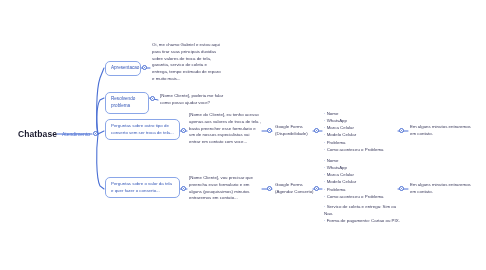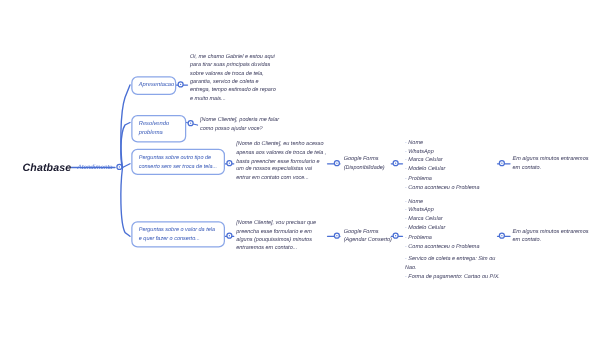--- a/index.html
+++ b/index.html
@@ -1,21 +1,21 @@
 <!DOCTYPE html>
 <html><head>
 <meta charset="utf-8">
 <style>
   html,body{margin:0;padding:0;}
   body{
     width:486px;height:270px;background:#ffffff;
     font-family:"Liberation Sans", sans-serif;
     overflow:hidden;position:relative;
   }
-  #canvas{position:absolute;inset:0;width:486px;height:270px;font-style:italic;}
+  #canvas{position:absolute;inset:0;width:486px;height:270px;}
   svg.links{position:absolute;left:0;top:0;width:486px;height:270px;pointer-events:none;}
 
   .node{position:absolute;box-sizing:border-box;}
 
   
   .root-label{
     font-size:8.5px;font-weight:bold;color:#1a1a2e;letter-spacing:.1px;
     white-space:nowrap;
   }
   .root-sub{

